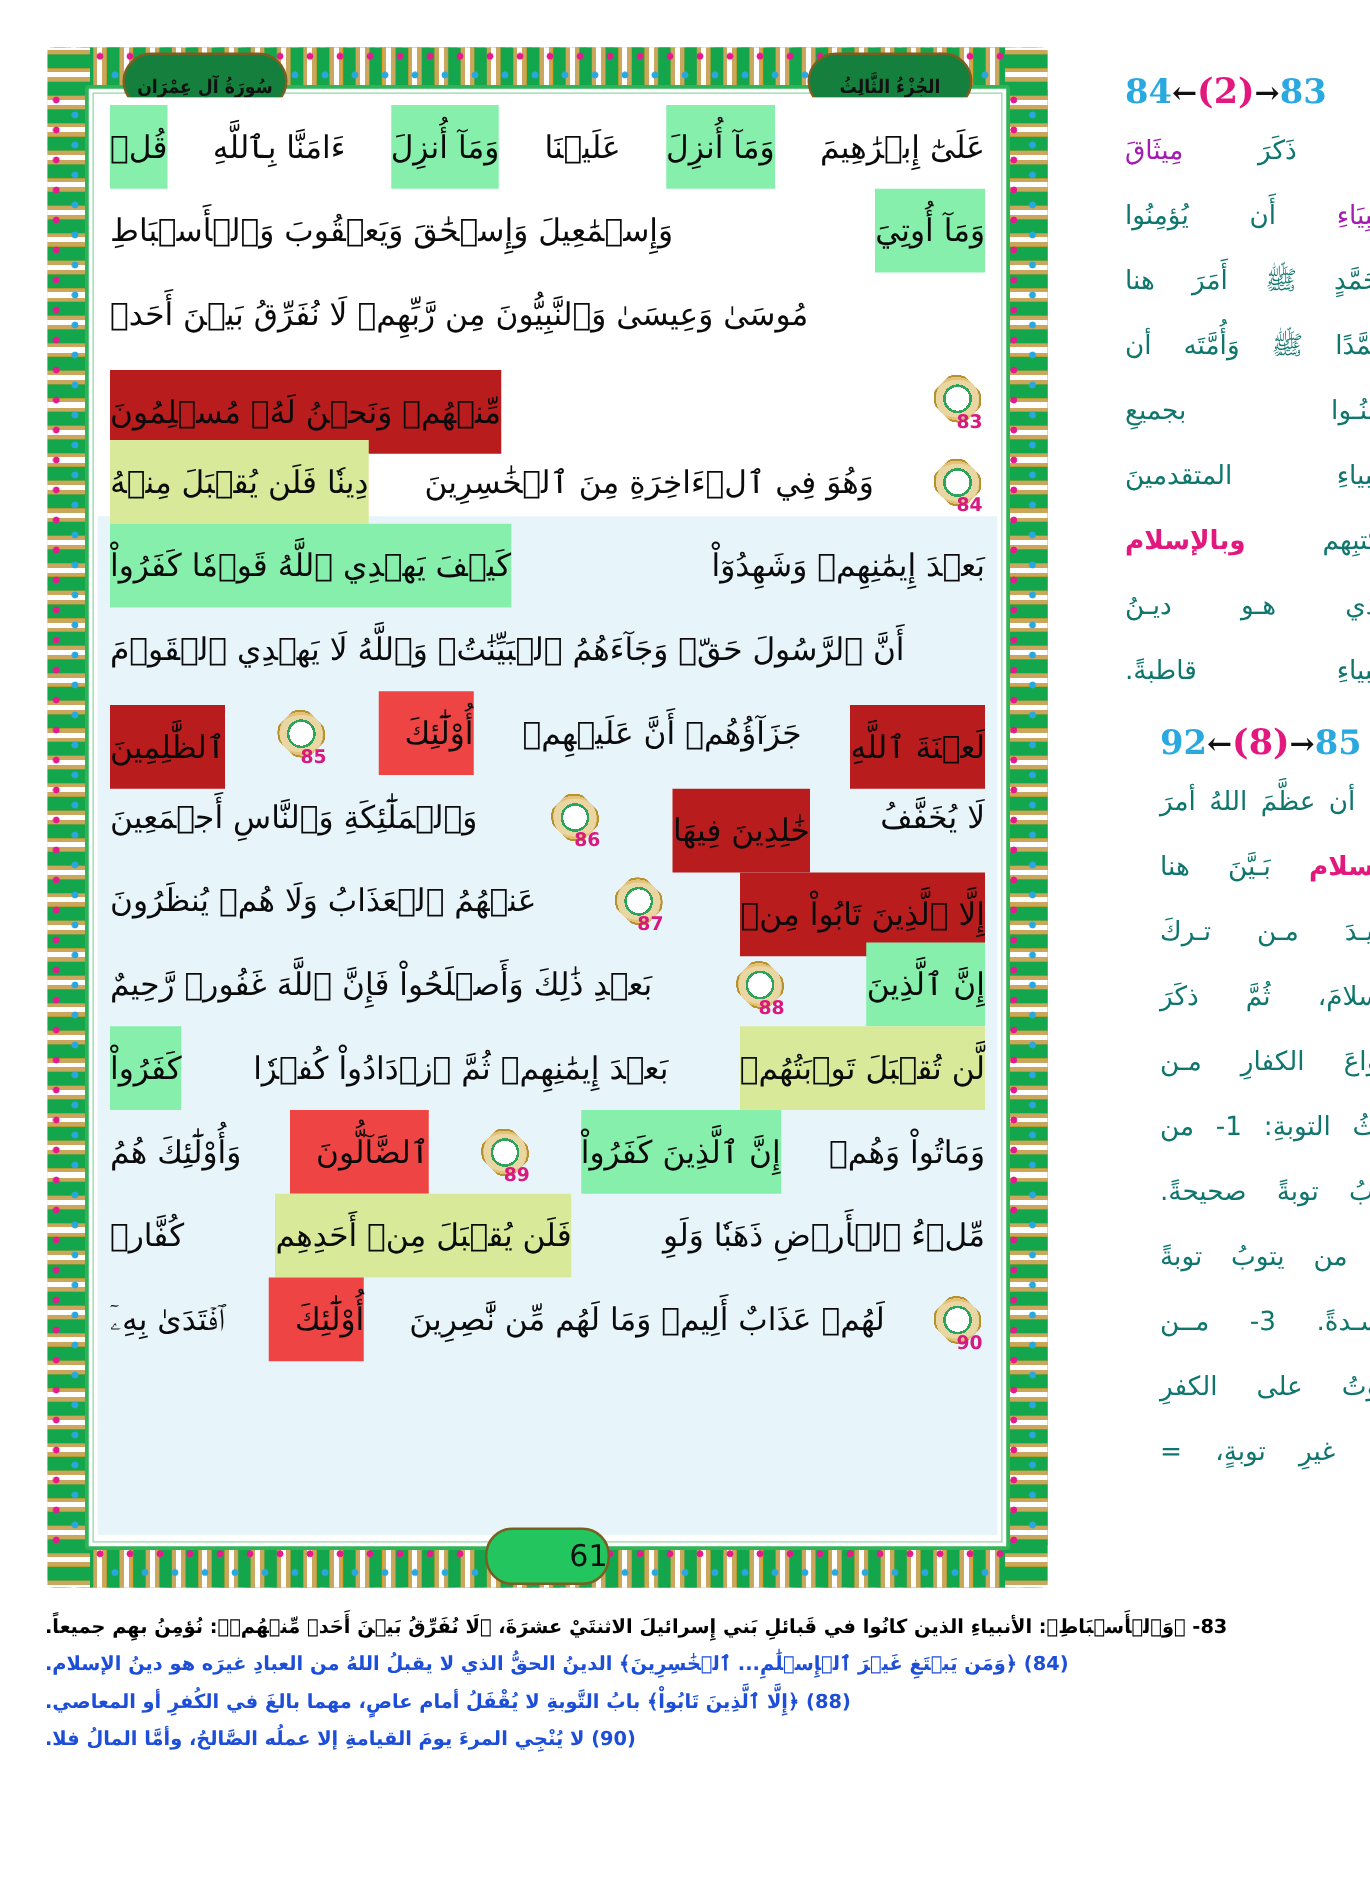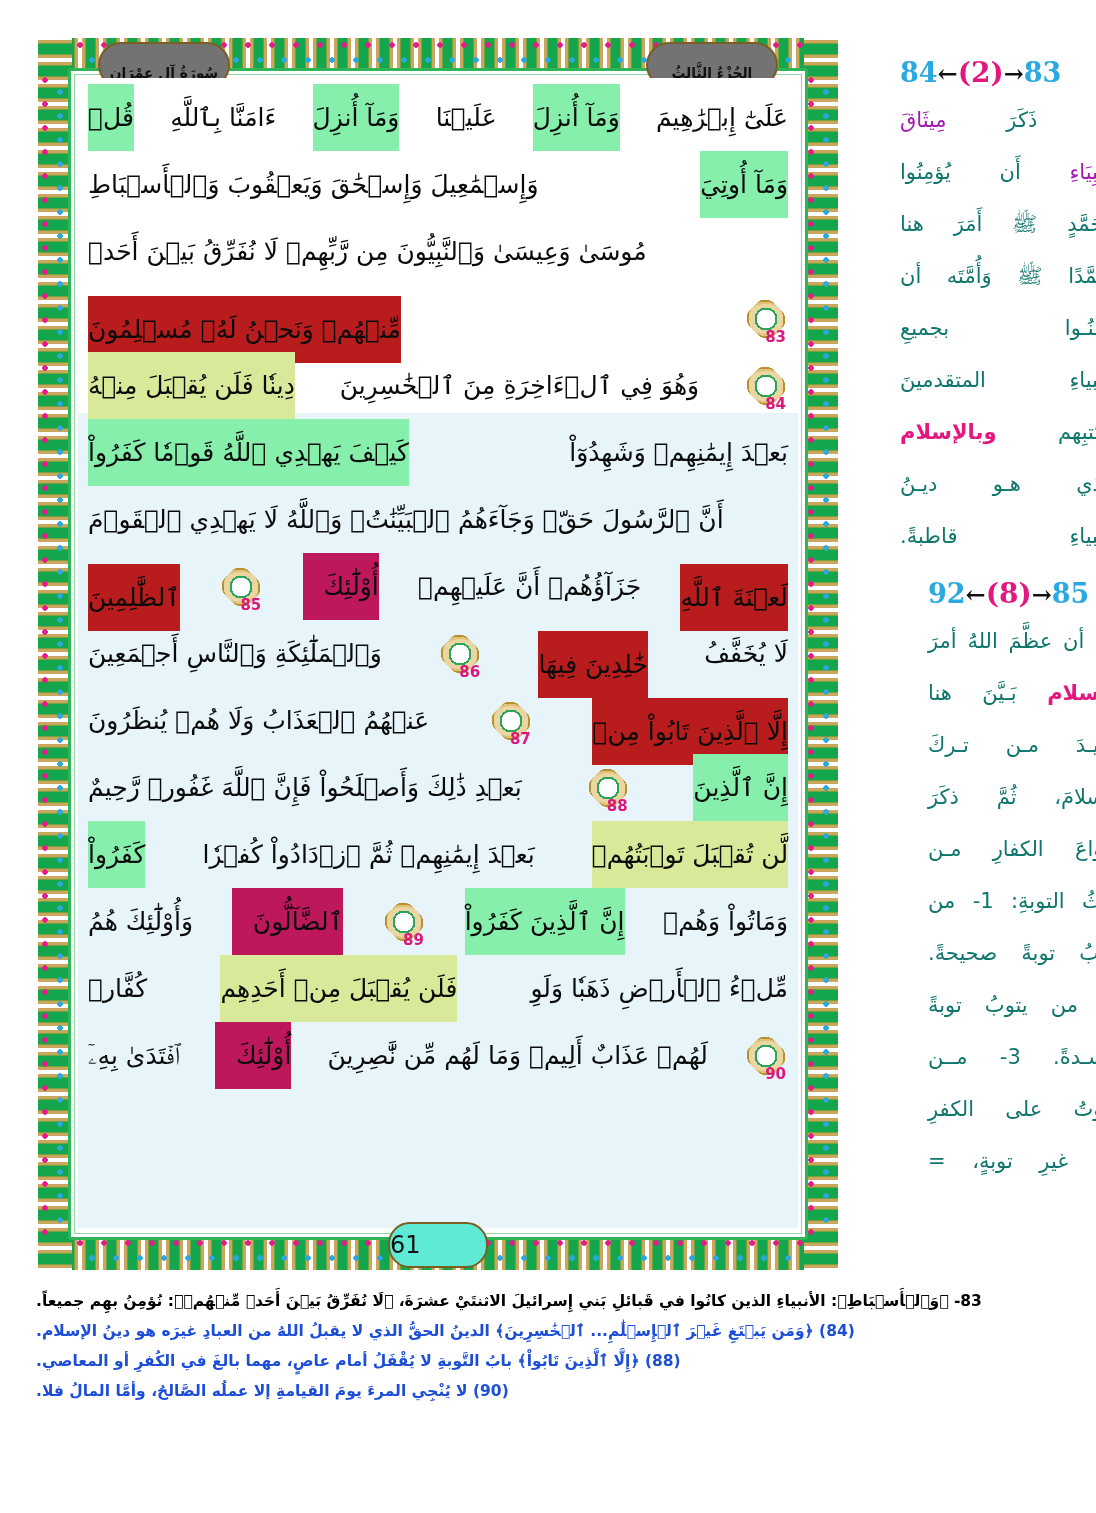--- a/index.html
+++ b/index.html
@@ -114,27 +114,27 @@
     inset: 3px;
     border: 1px solid #8fd8a6;
     background: #ffffff;
   }
 
   
   .cartouche {
     position: absolute;
     top: 4px;
     height: 46px;
-    background: #737373;
+    background: #15803d;
     border: 2px solid #7a5e22;
     border-radius: 24px;
     display: flex;
-    align-items: flex-end;
+    align-items: flex-start;
     justify-content: center;
-    padding: 4px 10px;
+    padding: 16px 10px;
     box-sizing: border-box;
   }
   #surah-cartouche { left: 60px;  width: 132px; }
   #juz-cartouche   { right: 60px; width: 132px; }
   .cartouche span {
     font-family: "DejaVu Sans", "Liberation Sans", sans-serif;
     font-size: 15px;
     font-weight: bold;
     color: #111;
     direction: rtl;
@@ -142,26 +142,26 @@
     transform: scaleX(0.92);
   }
 
   
   #page-num-cartouche {
     position: absolute;
     bottom: 2px;
     left: 50%;
     transform: translateX(-50%);
     width: 96px; height: 42px;
-    background: #5eead4;
+    background: #22c55e;
     border: 2px solid #7a5e22;
     border-radius: 22px;
     display: flex;
     align-items: center;
-    justify-content: flex-start;
+    justify-content: flex-end;
     z-index: 6;
   }
   #page-num-cartouche span {
     font-size: 24px;
     color: #111;
     font-family: "DejaVu Sans", "Liberation Sans", sans-serif;
   }
 
   
   #quran-body {
@@ -195,21 +195,21 @@
     align-items: center;
     height: 67px;
     letter-spacing: 0px;
   }
   .qline > span { display: inline-block; }
 
   
   .hl-pink  { background: #86efac; }
   .hl-yellow{ background: #b91c1c; margin-top: 22px; }
   .hl-green { background: #d8ea9a; }
-  .hl-grey  { background: #be185d; padding-left: 21px; }
+  .hl-grey  { background: #ef4444; padding-left: 21px; }
   .hl-none  { background: transparent; }
 
   
   .ayah-mark {
     display: inline-flex;
     align-items: center;
     justify-content: center;
     width: 40px; height: 38px;
     margin: 0 2px;
     position: relative;

